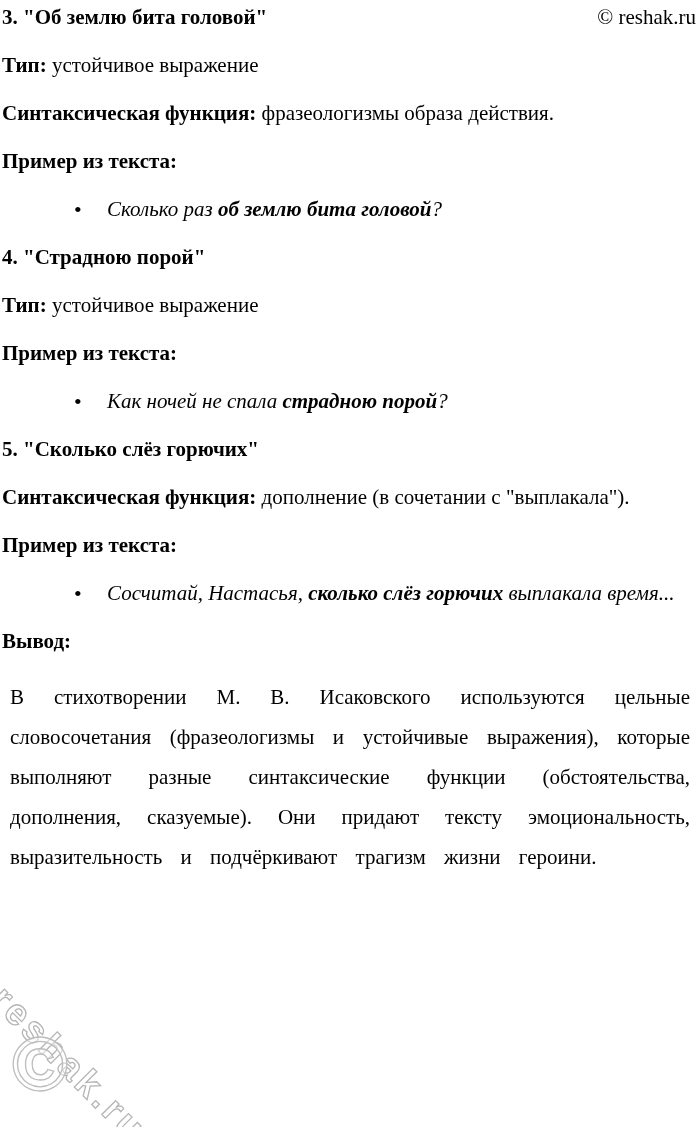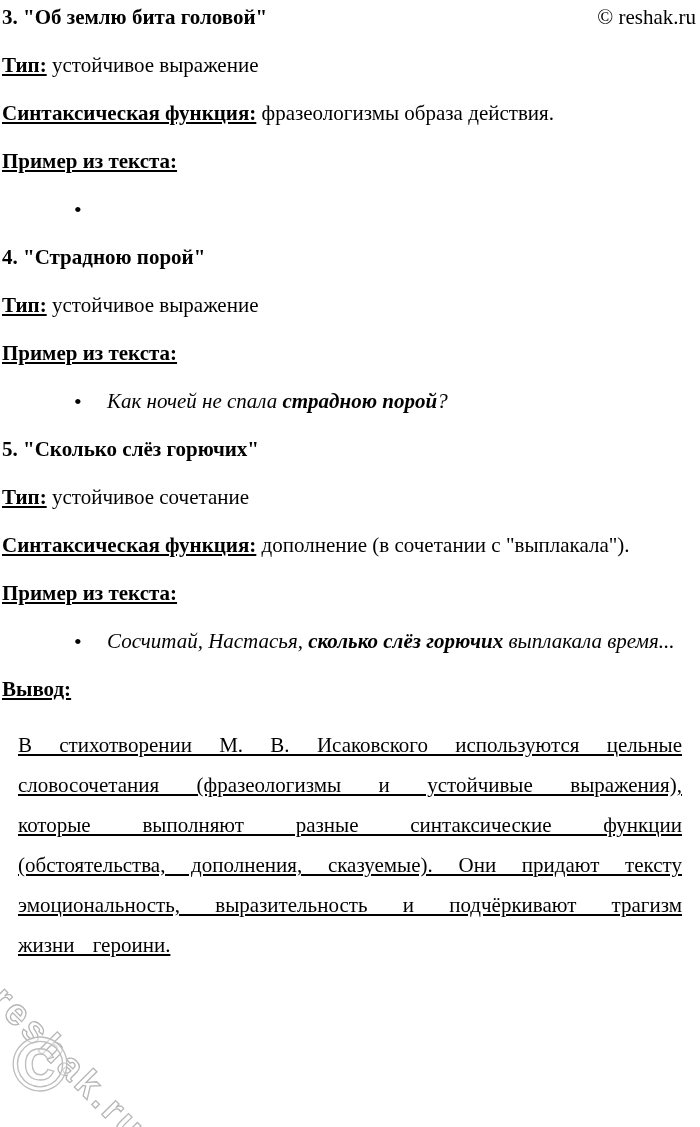--- a/index.html
+++ b/index.html
@@ -17,21 +17,21 @@
     color: #000;
   }
   .page {
     padding: 5px 2px 0 2px;
     position: relative;
   }
   p {
     margin: 0 0 23px 0;
     line-height: 25px;
   }
-  .b { font-weight: bold; text-decoration: underline; }
+  .b { font-weight: bold; }
   .heading-row {
     display: flex;
     justify-content: space-between;
     align-items: flex-start;
     margin: 0 0 23px 0;
   }
   .heading {
     font-weight: bold;
     line-height: 25px;
     margin: 0 0 23px 0;
@@ -56,22 +56,21 @@
   .example {
     font-style: italic;
     margin: 0;
     line-height: 25px;
   }
   .example .bi { font-weight: bold; }
   .conclusion-text {
     text-align: justify;
     line-height: 40px;
     word-spacing: 13px;
-    margin: 16px;
-    text-decoration: underline;
+    margin: 8px;
   }
   
   .wm-diag {
     position: absolute;
     left: 12px;
     top: 978px;
     transform: rotate(45deg);
     transform-origin: 0 0;
     font-family: "Liberation Sans", sans-serif;
     font-size: 37px;
@@ -104,32 +103,32 @@
 
   <div class="heading-row">
     <div class="heading">3. "Об землю бита головой"</div>
     <div class="wm-top">© reshak.ru</div>
   </div>
   <p><span class="b">Тип:</span> <span>устойчивое выражение</span></p>
   <p><span class="b">Синтаксическая функция:</span> <span>фразеологизмы образа действия.</span></p>
   <p class="b">Пример из текста:</p>
   <div class="bullet-row">
     <span class="dot">•</span>
+    <p class="example"><span>Сколько раз </span><span class="bi">об землю бита головой</span><span>?</span></p>
   </div>
 
   <div class="heading">4. "Страдною порой"</div>
   <p><span class="b">Тип:</span> <span>устойчивое выражение</span></p>
   <p class="b">Пример из текста:</p>
   <div class="bullet-row">
     <span class="dot">•</span>
     <p class="example"><span>Как ночей не спала </span><span class="bi">страдною порой</span><span>?</span></p>
   </div>
 
   <div class="heading">5. "Сколько слёз горючих"</div>
-  <p><span class="b">Тип:</span> <span>устойчивое сочетание</span></p>
   <p><span class="b">Синтаксическая функция:</span> <span>дополнение (в сочетании с "выплакала").</span></p>
   <p class="b">Пример из текста:</p>
   <div class="bullet-row">
     <span class="dot">•</span>
     <p class="example"><span>Сосчитай, Настасья, </span><span class="bi">сколько слёз горючих</span><span> выплакала время...</span></p>
   </div>
 
   <p class="b">Вывод:</p>
   <p class="conclusion-text">В стихотворении М. В. Исаковского используются цельные словосочетания (фразеологизмы и устойчивые выражения), которые выполняют разные синтаксические функции (обстоятельства, дополнения, сказуемые). Они придают тексту эмоциональность, выразительность и подчёркивают трагизм жизни героини.</p>
 

